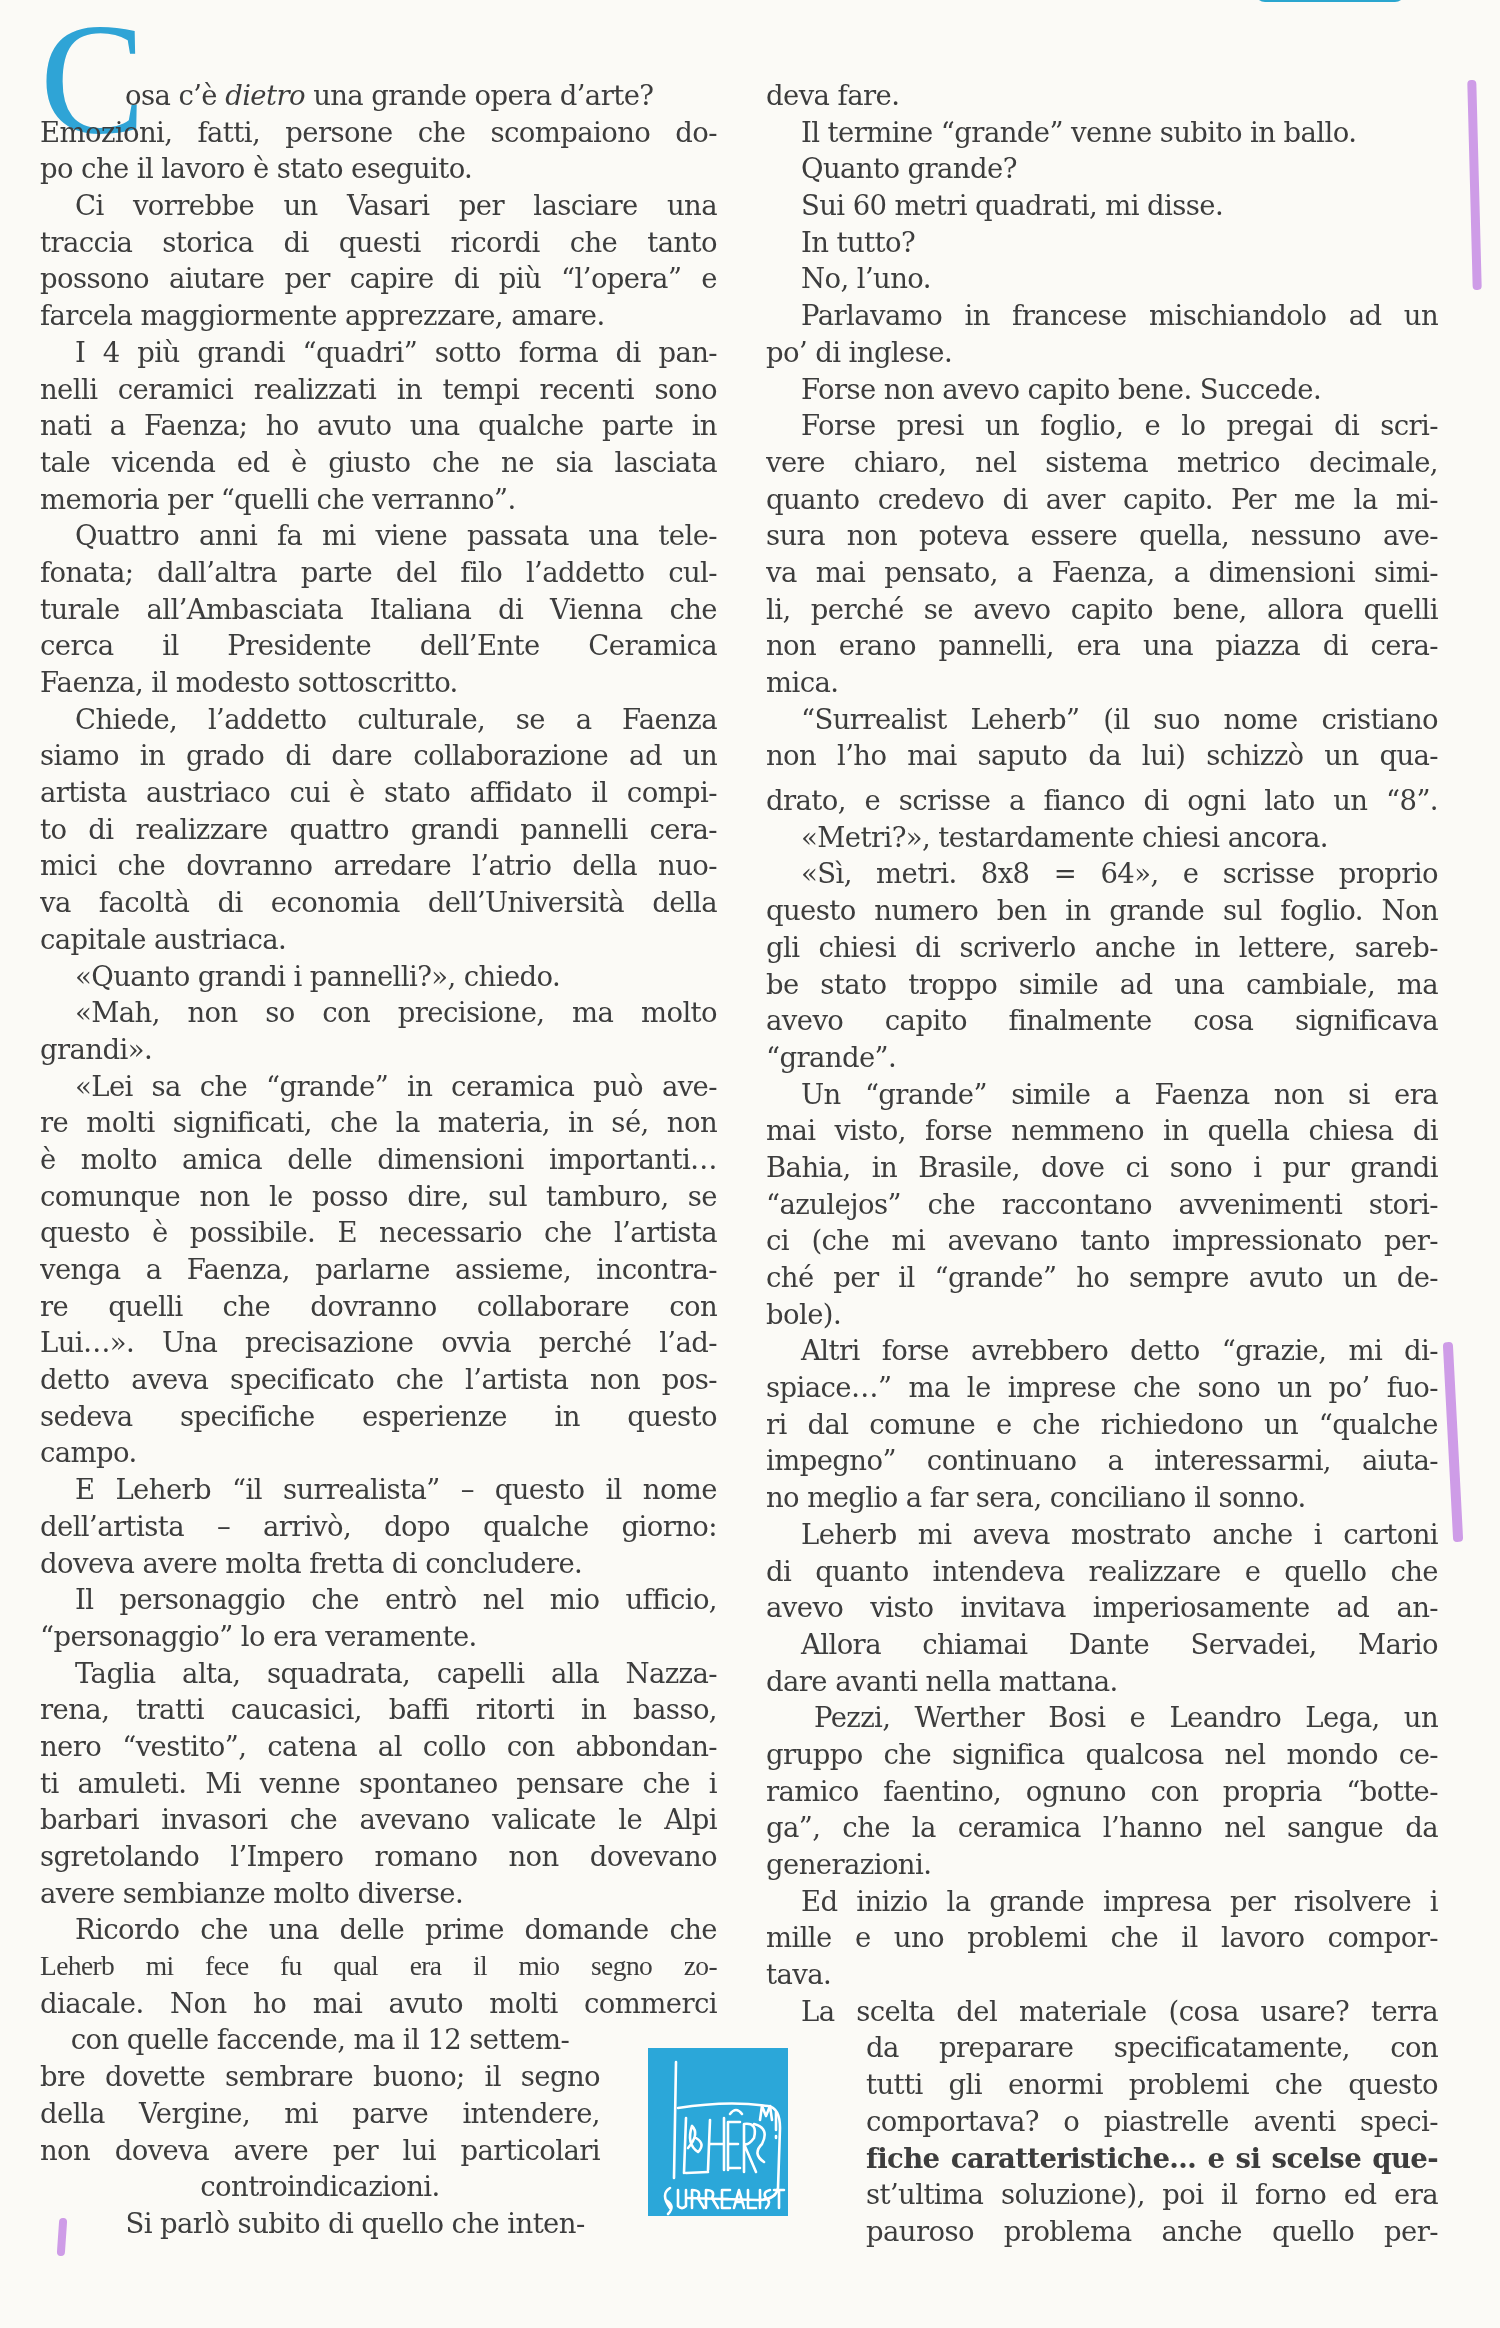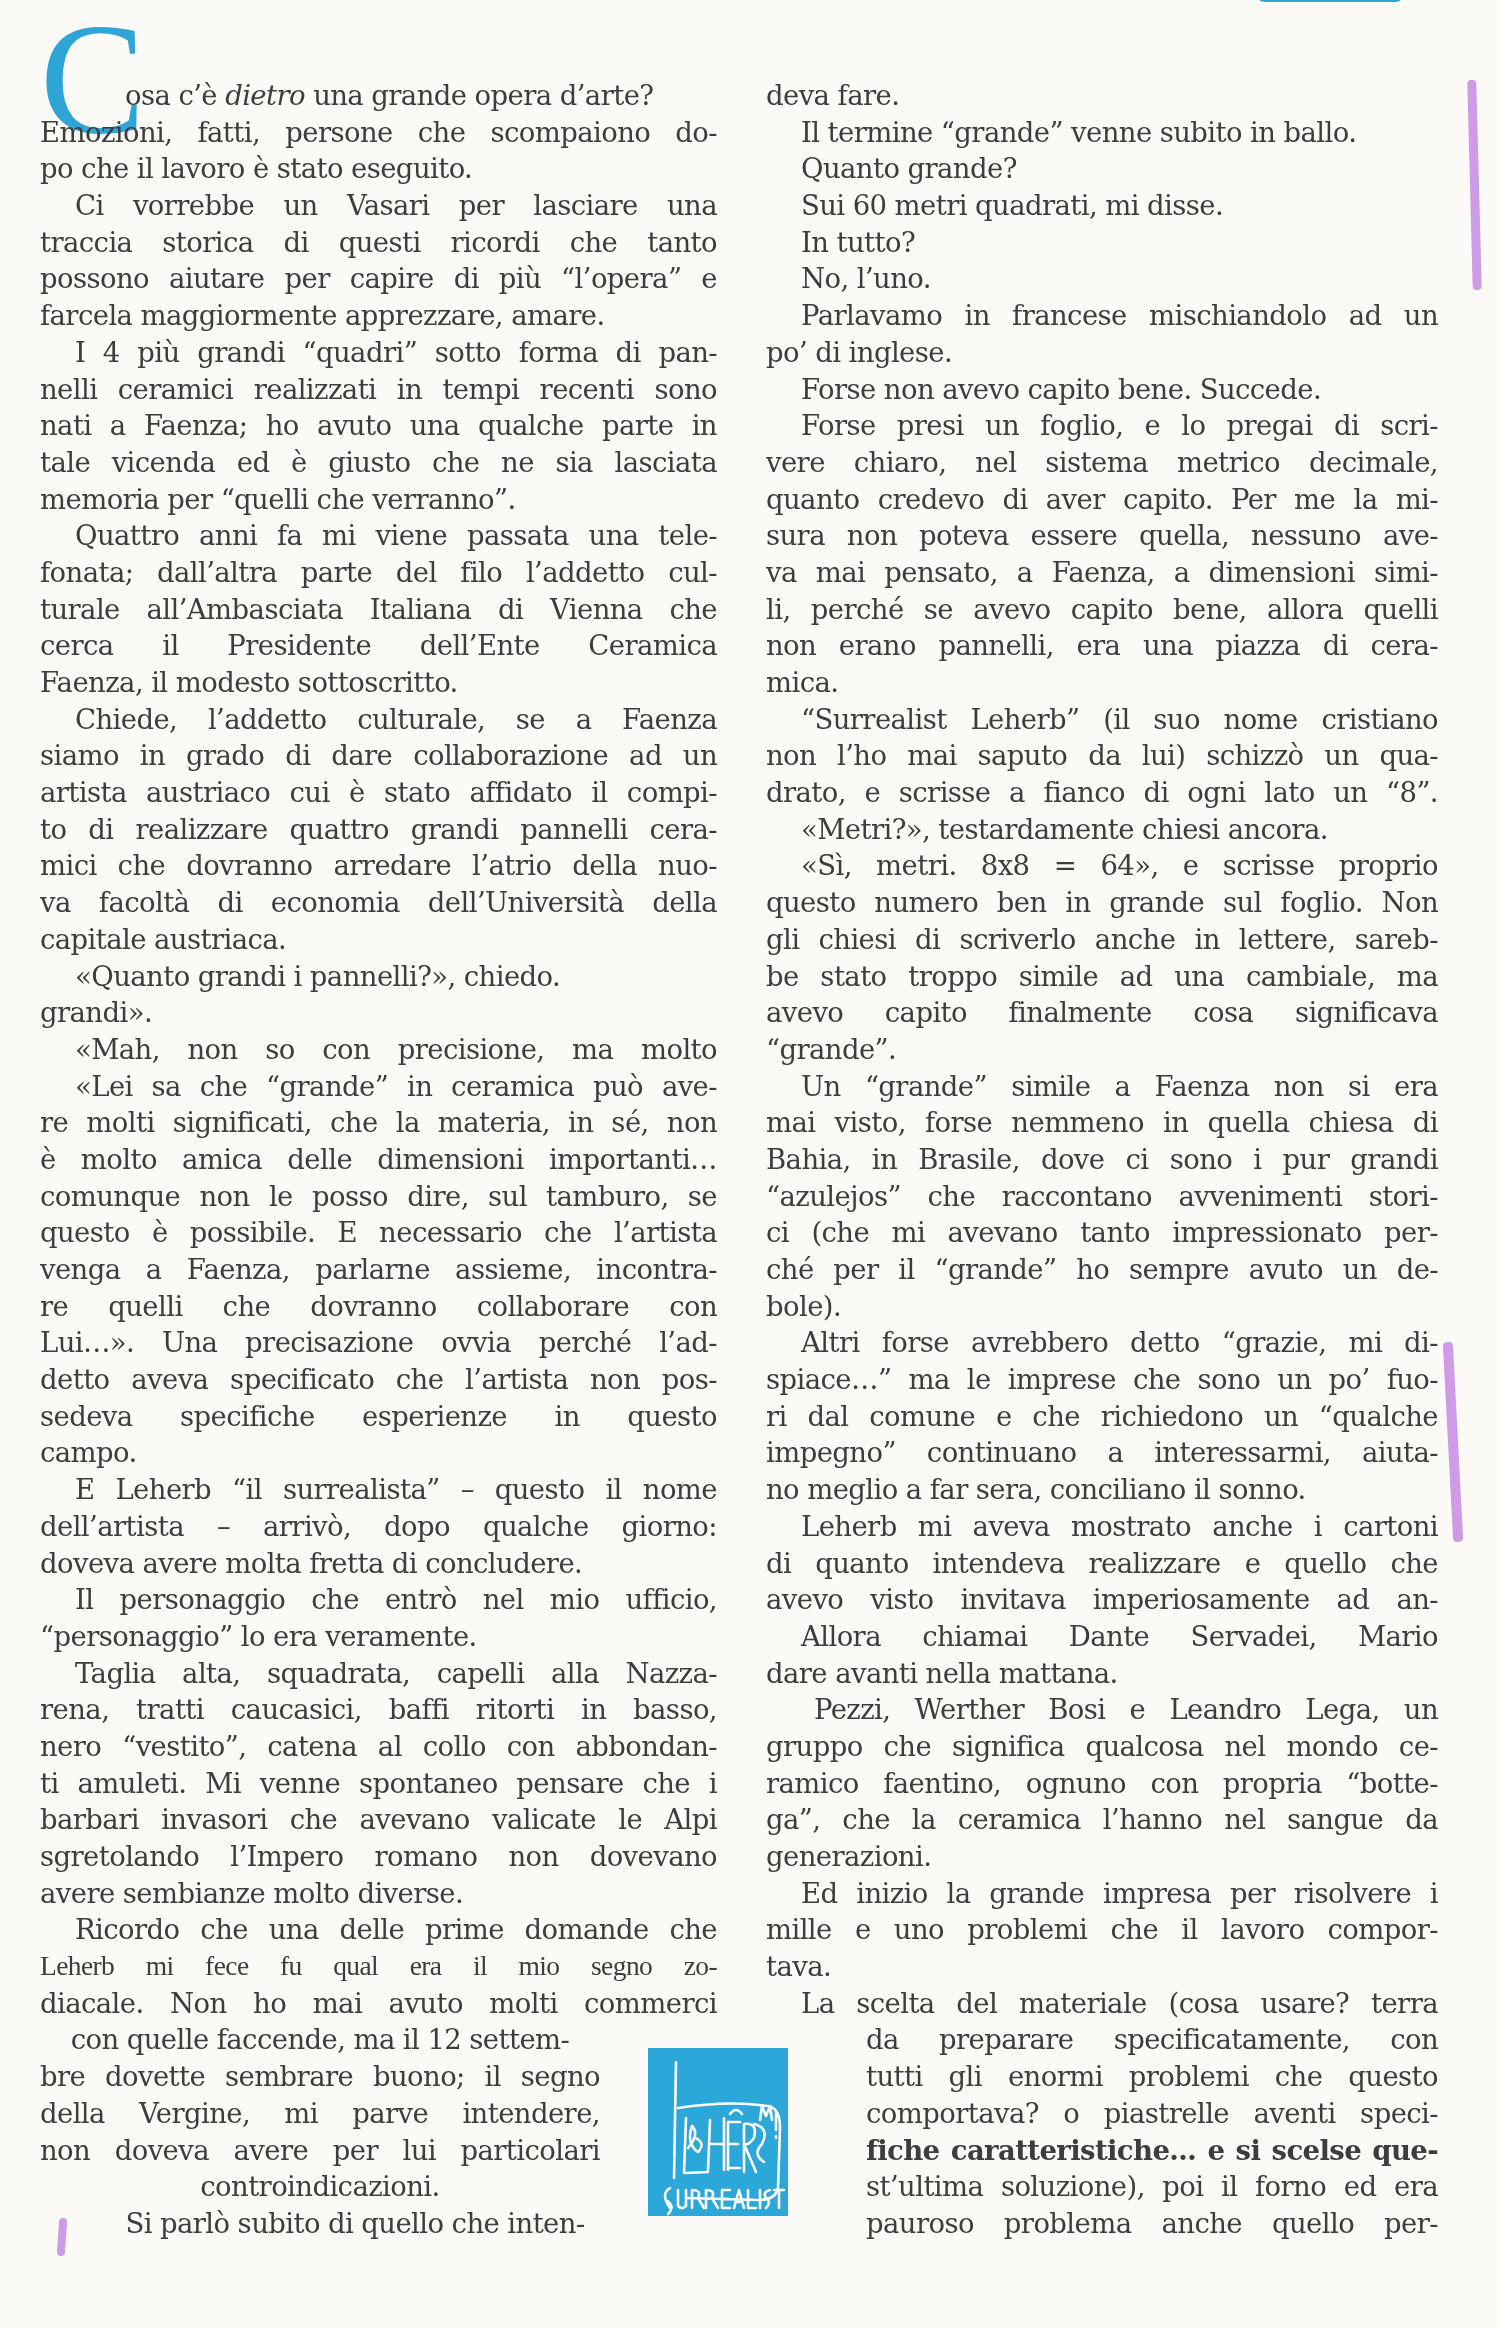--- a/index.html
+++ b/index.html
@@ -93,22 +93,22 @@
     <div class="line justify" style="white-space: normal;">cerca il Presidente dell’Ente Ceramica</div>
     <div class="line">Faenza, il modesto sottoscritto.</div>
     <div class="line indent justify" style="white-space: normal;">Chiede, l’addetto culturale, se a Faenza</div>
     <div class="line justify" style="white-space: normal;">siamo in grado di dare collaborazione ad un</div>
     <div class="line justify" style="white-space: normal;">artista austriaco cui è stato affidato il compi-</div>
     <div class="line justify" style="white-space: normal;">to di realizzare quattro grandi pannelli cera-</div>
     <div class="line justify" style="white-space: normal;">mici che dovranno arredare l’atrio della nuo-</div>
     <div class="line justify" style="white-space: normal;">va facoltà di economia dell’Università della</div>
     <div class="line">capitale austriaca.</div>
     <div class="line indent">«Quanto grandi i pannelli?», chiedo.</div>
+    <div class="line indent justify" style="white-space: normal;">«Mah, non so con precisione, ma molto</div>
     <div class="line">grandi».</div>
-    <div class="line indent justify" style="white-space: normal;">«Mah, non so con precisione, ma molto</div>
     <div class="line indent justify" style="white-space: normal;">«Lei sa che “grande” in ceramica può ave-</div>
     <div class="line justify" style="white-space: normal;">re molti significati, che la materia, in sé, non</div>
     <div class="line justify" style="white-space: normal;">è molto amica delle dimensioni importanti…</div>
     <div class="line justify" style="white-space: normal;">comunque non le posso dire, sul tamburo, se</div>
     <div class="line justify" style="white-space: normal;">questo è possibile. E necessario che l’artista</div>
     <div class="line justify" style="white-space: normal;">venga a Faenza, parlarne assieme, incontra-</div>
     <div class="line justify" style="white-space: normal;">re quelli che dovranno collaborare con</div>
     <div class="line justify" style="white-space: normal;">Lui…». Una precisazione ovvia perché l’ad-</div>
     <div class="line justify" style="white-space: normal;">detto aveva specificato che l’artista non pos-</div>
     <div class="line justify" style="white-space: normal;">sedeva specifiche esperienze in questo</div>
@@ -148,21 +148,21 @@
     <div class="line indent justify" style="white-space: normal;">Forse presi un foglio, e lo pregai di scri-</div>
     <div class="line justify" style="white-space: normal;">vere chiaro, nel sistema metrico decimale,</div>
     <div class="line justify" style="white-space: normal;">quanto credevo di aver capito. Per me la mi-</div>
     <div class="line justify" style="white-space: normal;">sura non poteva essere quella, nessuno ave-</div>
     <div class="line justify" style="white-space: normal;">va mai pensato, a Faenza, a dimensioni simi-</div>
     <div class="line justify" style="white-space: normal;">li, perché se avevo capito bene, allora quelli</div>
     <div class="line justify" style="white-space: normal;">non erano pannelli, era una piazza di cera-</div>
     <div class="line">mica.</div>
     <div class="line indent justify" style="white-space: normal;">“Surrealist Leherb” (il suo nome cristiano</div>
     <div class="line justify" style="white-space: normal;">non l’ho mai saputo da lui) schizzò un qua-</div>
-    <div class="line justify" style="white-space: normal;">drato, e scrisse a fianco di ogni lato un “8”.</div>
+    <div class="line justify" style="white-space: normal; margin-top: 8px;">drato, e scrisse a fianco di ogni lato un “8”.</div>
     <div class="line indent">«Metri?», testardamente chiesi ancora.</div>
     <div class="line indent justify" style="white-space: normal;">«Sì, metri. 8x8 = 64», e scrisse proprio</div>
     <div class="line justify" style="white-space: normal;">questo numero ben in grande sul foglio. Non</div>
     <div class="line justify" style="white-space: normal;">gli chiesi di scriverlo anche in lettere, sareb-</div>
     <div class="line justify" style="white-space: normal;">be stato troppo simile ad una cambiale, ma</div>
     <div class="line justify" style="white-space: normal;">avevo capito finalmente cosa significava</div>
     <div class="line">“grande”.</div>
     <div class="line indent justify" style="white-space: normal;">Un “grande” simile a Faenza non si era</div>
     <div class="line justify" style="white-space: normal;">mai visto, forse nemmeno in quella chiesa di</div>
     <div class="line justify" style="white-space: normal;">Bahia, in Brasile, dove ci sono i pur grandi</div>

